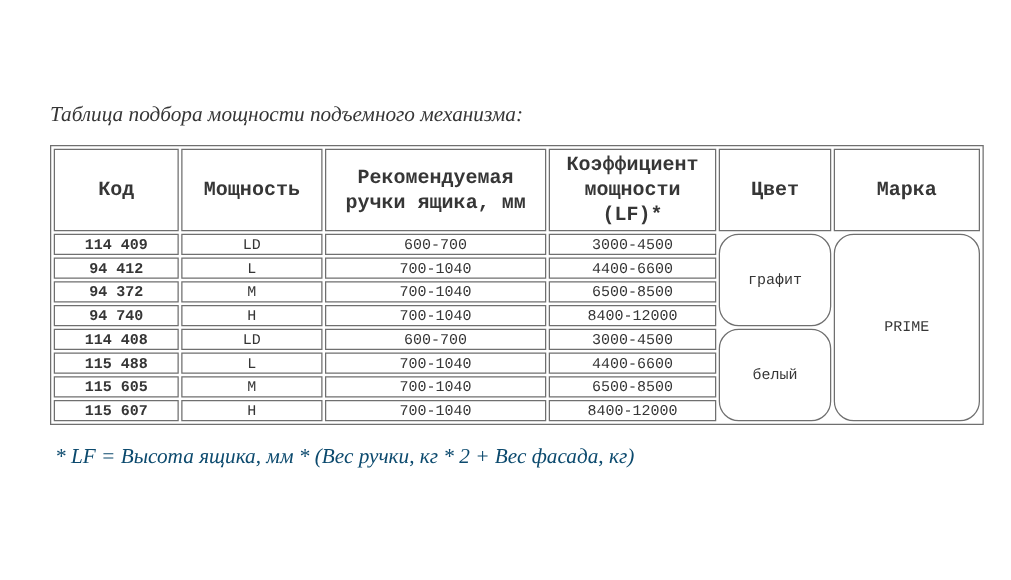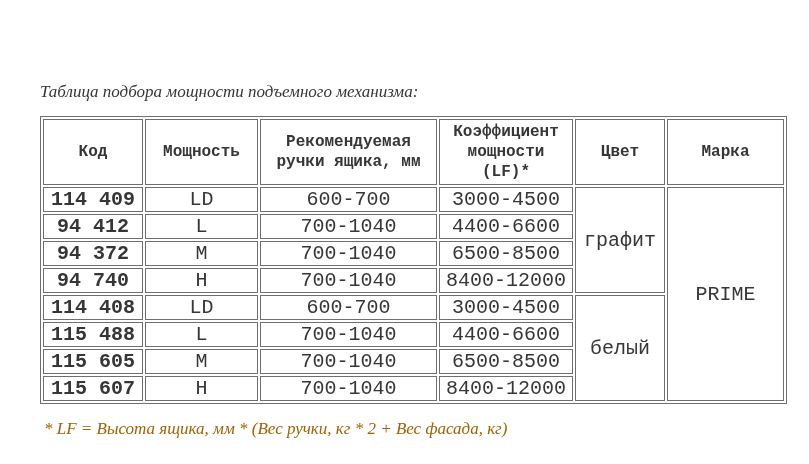--- a/index.html
+++ b/index.html
@@ -44,33 +44,33 @@
     overflow: hidden;
   }
   table.power-table th {
     font-weight: bold;
     font-size: 16px;
     line-height: 1.25;
     height: 58px;
     padding: 2px 6px;
   }
   table.power-table td {
-    font-size: 20px;
+    font-size: 12px;
     line-height: 1.05;
     height: 17px;
     padding: 1px 4px;
   }
   td.code-cell { font-weight: bold; }
-  td.merged-cell { font-size: 16px; }
+  td.merged-cell { font-size: 16px; border-radius: 16px; }
   .footnote {
     font-style: italic;
     font-size: 17px;
     line-height: 1.2;
     margin: 15px 0 0 4px;
-    color: #a16207;
+    color: #0c4a6e;
   }
 </style>
 </head>
 <body>
 
 <div class="page">
   <div class="content">
 
     <p class="title">Таблица подбора мощности подъемного механизма:</p>
 

